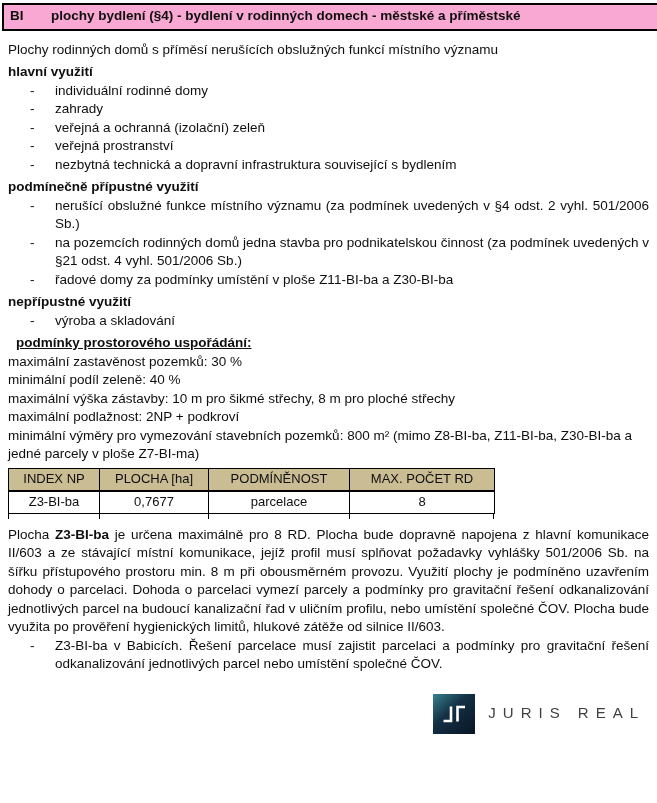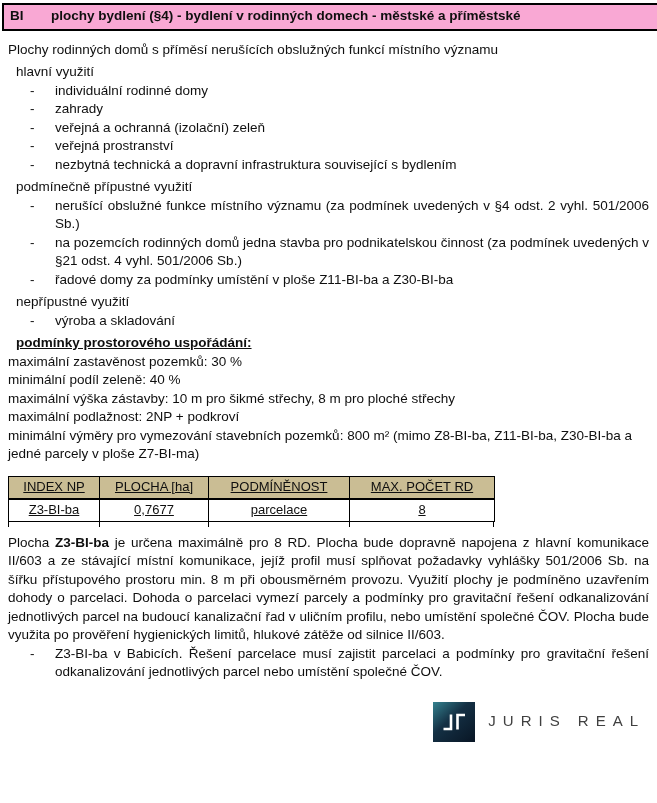--- a/index.html
+++ b/index.html
@@ -20,31 +20,31 @@
     border-left:2px solid #000;
     margin:0 -8px 0 -6px;
     padding:2px 0 3px 0;
     font-weight:bold;
   }
   .header-bar .code { margin-left:6px; width:41px; }
 
   .intro { margin:10px 0 0 0; }
 
   
-  .sec-title { font-weight:normal; margin-top:4px;margin-left:8px; }
+  .sec-title { font-weight:bold; margin-top:4px; }
   .bullet { display:flex; }
   .bullet .dash { padding-left:22px; width:25px; box-sizing:content-box; flex:none; }
   .bullet .btext { flex:1; text-align:justify; }
 
   
   .cond-title { font-weight:bold; text-decoration:underline; margin-top:4px;margin-left:8px; }
   .cond-line { text-align:left; }
 
   
-  table.ztable { border-collapse:collapse; margin-top:12px; table-layout:fixed;text-decoration:underline; }
+  table.ztable { border-collapse:collapse; margin-top:4px; table-layout:fixed; }
   .ztable th, .ztable td {
     border:1px solid #000; text-align:center; vertical-align:middle;
     font-size:13px; font-weight:normal; height:21px; padding:0 2px; overflow:hidden;
   }
   .ztable thead th { background:#cabd94; border-bottom:2px solid #000; }
   .stub-row { display:flex; height:5px; width:486px; }
   .stub-cell { box-sizing:border-box; border-left:1px solid #000; height:5px; }
   .stub-cell:last-child { border-right:1px solid #000; }
 
   

